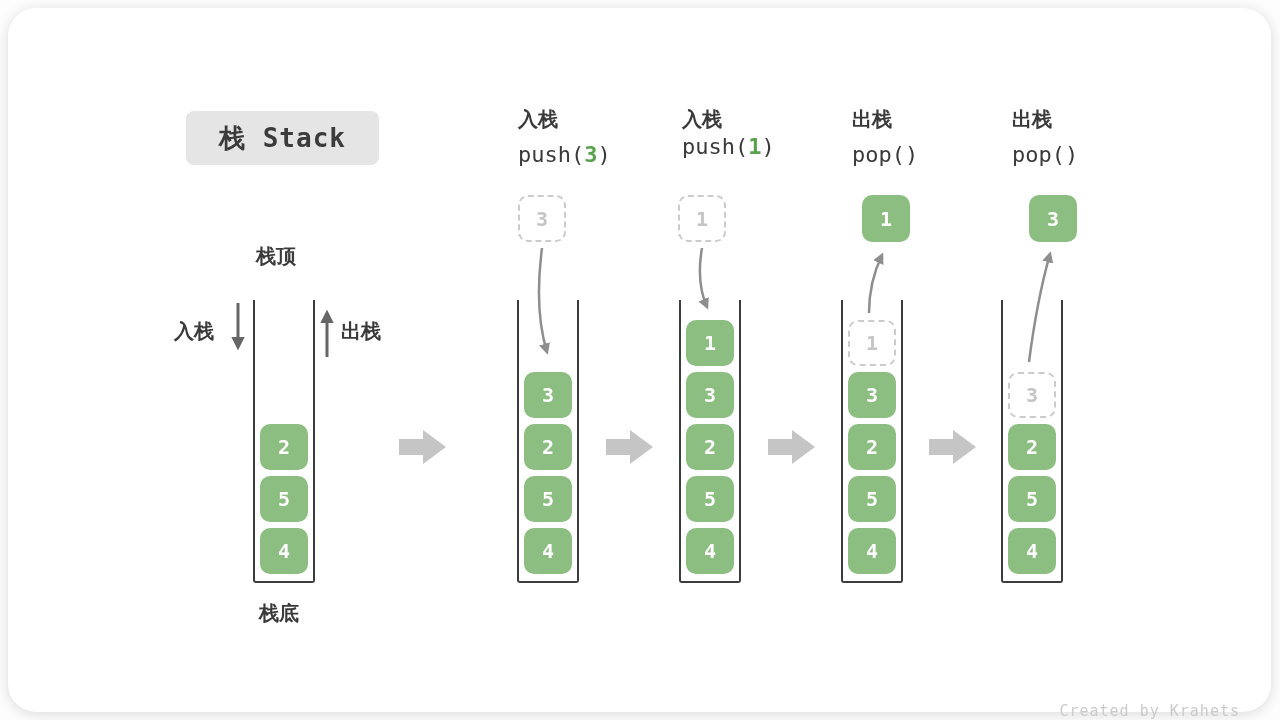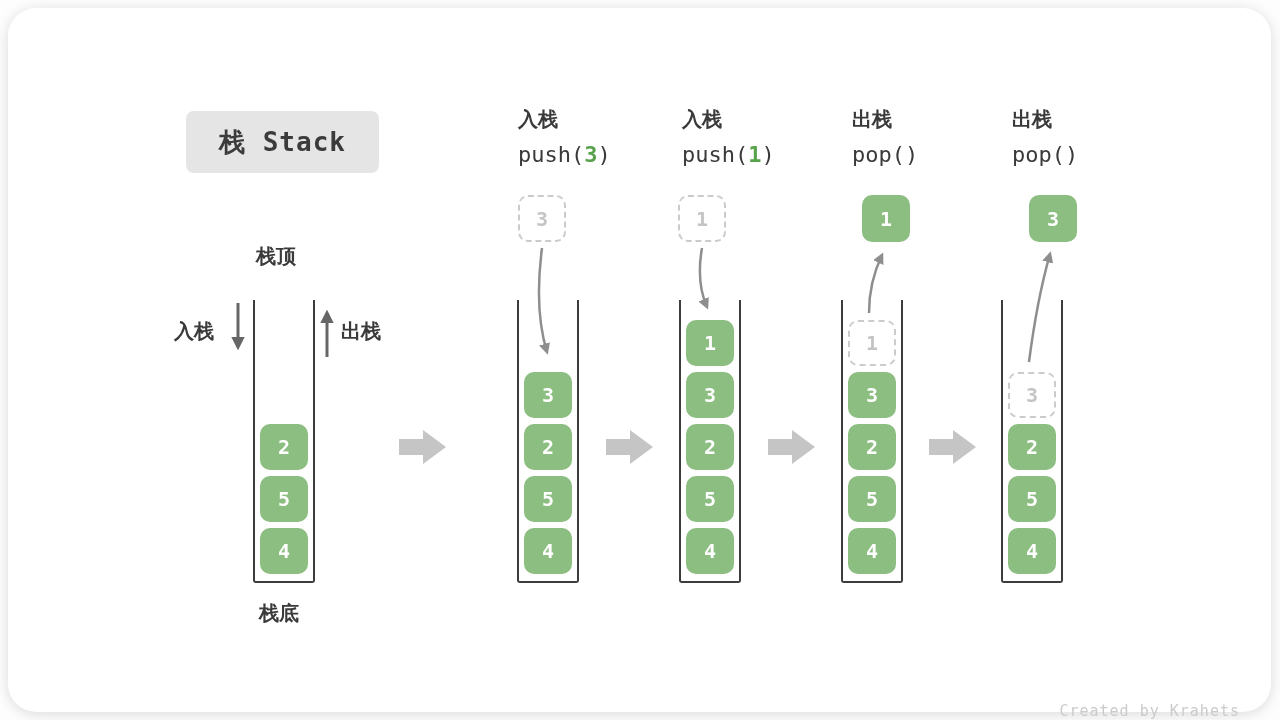--- a/index.html
+++ b/index.html
@@ -1,21 +1,21 @@
 <!DOCTYPE html>
 <html><head>
 <meta charset="utf-8">
 <style>
   html,body{margin:0;padding:0;background:#fdfdfd;}
   .canvas{position:relative;width:1280px;height:720px;overflow:hidden;
           font-family:"Liberation Sans",sans-serif;background:#fdfdfd;}
   .card{position:absolute;left:8px;top:8px;width:1263px;height:704px;background:#ffffff;
         border-radius:28px;box-shadow:0 2px 14px rgba(0,0,0,0.14);}
   .abs{position:absolute;}
-  .titlebox{left:186px;top:111px;width:193px;height:62px;background:#E5E5E5;border-radius:8px;
+  .titlebox{left:186px;top:111px;width:193px;height:54px;background:#E5E5E5;border-radius:8px;
             display:flex;align-items:center;justify-content:center;
             font-family:"DejaVu Sans Mono",monospace;font-weight:700;font-size:26px;
             color:#3B3B3B;letter-spacing:1px;}
   .cn{font-weight:700;font-size:20px;color:#3A3A3A;white-space:nowrap;}
   .code{font-family:"DejaVu Sans Mono",monospace;font-size:22px;color:#3A3A3A;white-space:nowrap;}
   .code .arg{color:#57A24B;font-weight:700;}
   .container{width:62px;height:283px;box-sizing:border-box;background:#FFFFFF;
              border-left:2px solid #3C3C3C;border-right:2px solid #3C3C3C;
              border-bottom:2px solid #3C3C3C;border-radius:0 0 3px 3px;top:300px;}
   .cell{width:48px;height:46px;border-radius:10px;background:#8DBE81;color:#FFFFFF;
@@ -39,21 +39,21 @@
 
   <div class="abs cn" style="left:256px;top:243px;">栈顶</div>
   <div class="abs cn" style="left:259px;top:600px;">栈底</div>
   <div class="abs cn" style="left:174px;top:318px;">入栈</div>
   <div class="abs cn" style="left:341px;top:318px;">出栈</div>
 
   <div class="abs cn" style="left:518px;top:106px;">入栈</div>
   <div class="abs code" style="left:518px;top:142px;"><span>push(</span><span class="arg">3</span><span>)</span></div>
 
   <div class="abs cn" style="left:682px;top:106px;">入栈</div>
-  <div class="abs code" style="left:682px;top:142px;text-align:center;"><span>push(</span><span class="arg">1</span><span>)</span></div>
+  <div class="abs code" style="left:682px;top:134px;text-align:center;"><span>push(</span><span class="arg">1</span><span>)</span></div>
 
   <div class="abs cn" style="left:852px;top:106px;">出栈</div>
   <div class="abs code" style="left:852px;top:142px;"><span>pop(</span><span class="arg"></span><span>)</span></div>
 
   <div class="abs cn" style="left:1012px;top:106px;">出栈</div>
   <div class="abs code" style="left:1012px;top:142px;"><span>pop(</span><span class="arg"></span><span>)</span></div>
 
   <div class="abs cell ghost floatbox" style="left:518px;">3</div>
   <div class="abs cell ghost floatbox" style="left:678px;">1</div>
   <div class="abs cell floatbox" style="left:862px;">1</div>

